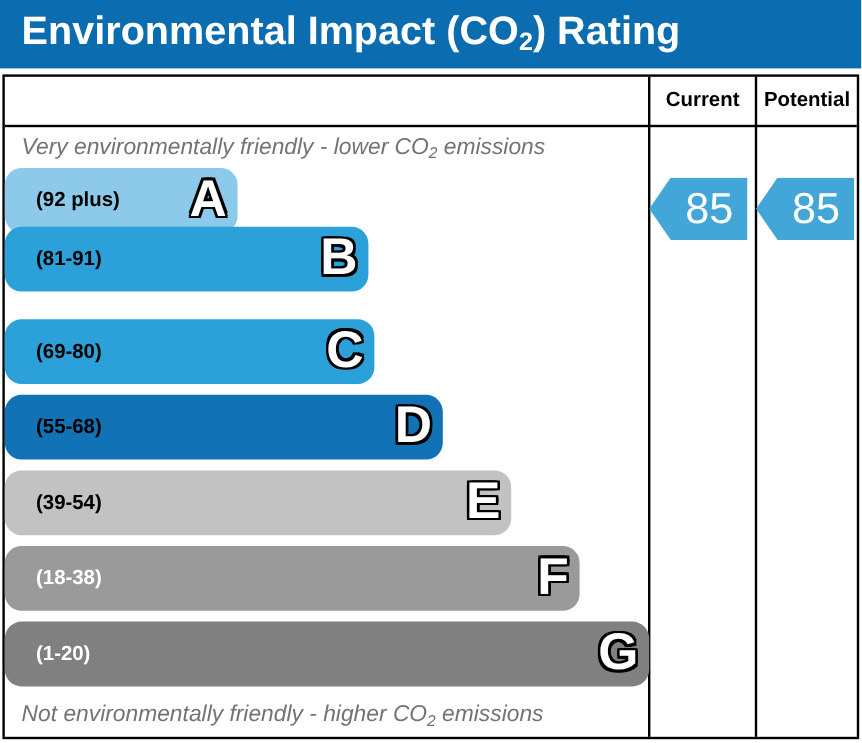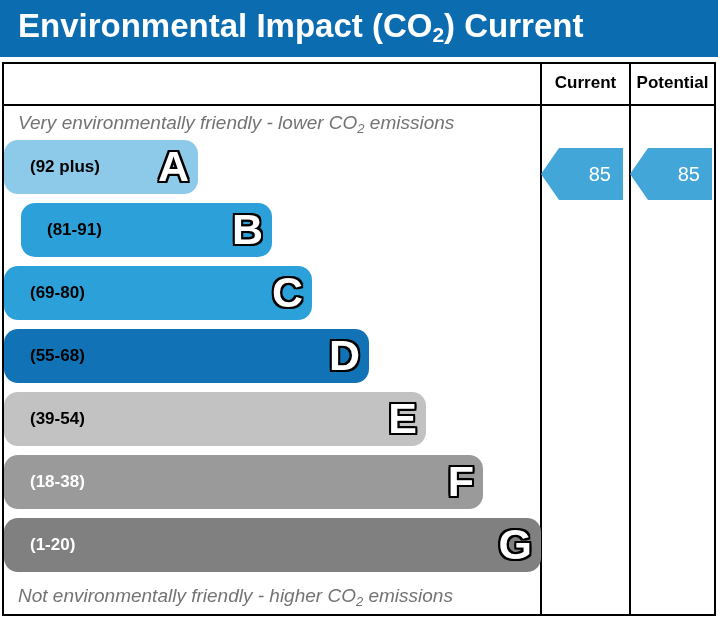--- a/index.html
+++ b/index.html
@@ -147,21 +147,21 @@
     position: absolute;
     height: 52px;
     background: #42a6d8;
     clip-path: polygon(18px 0, 100% 0, 100% 100%, 18px 100%, 0 50%);
   }
   .rating-arrow span {
     position: absolute;
     right: 12px;
     top: 50%;
     transform: translateY(-50%);
-    font-size: 20px;
+    font-size: 36px;
     color: #ffffff;
     font-weight: normal;
     white-space: nowrap;
   }
   .arrow-current {
     left: 541px;
     top: 148px;
     width: 82px;
   }
   .arrow-potential {
@@ -169,39 +169,39 @@
     top: 148px;
     width: 82px;
   }
 </style>
 </head>
 <body>
 
 <div id="epc">
 
   <div class="title-bar" style="background: rgb(11, 108, 176);">
-    <div class="title-text" style="color: rgb(255, 255, 255);"><span>Environmental Impact (CO</span><sub>2</sub><span>) Current</span></div>
+    <div class="title-text" style="color: rgb(255, 255, 255);"><span>Environmental Impact (CO</span><sub>2</sub><span>) Rating</span></div>
   </div>
 
   <div class="frame">
 
     <div class="hdr-sep"></div>
     <div class="vdiv vdiv-current"></div>
     <div class="vdiv vdiv-potential"></div>
 
     <div class="col-head col-head-current">Current</div>
     <div class="col-head col-head-potential">Potential</div>
 
     <div class="caption caption-top"><span>Very environmentally friendly - lower CO</span><sub>2</sub><span> emissions</span></div>
 
     <div class="bar" style="top: 76px; width: 194px; background: rgb(141, 201, 233);">
       <span class="bar-range" style="color: rgb(0, 0, 0);">(92 plus)</span>
       <span class="bar-letter">A</span>
     </div>
-    <div class="bar" style="top: 139px; width: 251px; background: rgb(44, 160, 216); margin-left: 17px;">
+    <div class="bar" style="top: 125px; width: 303px; background: rgb(44, 160, 216);">
       <span class="bar-range" style="color: rgb(0, 0, 0);">(81-91)</span>
       <span class="bar-letter">B</span>
     </div>
     <div class="bar" style="top: 202px; width: 308px; background: rgb(44, 160, 216);">
       <span class="bar-range" style="color: rgb(0, 0, 0);">(69-80)</span>
       <span class="bar-letter">C</span>
     </div>
     <div class="bar" style="top: 265px; width: 365px; background: rgb(18, 114, 182);">
       <span class="bar-range" style="color: rgb(0, 0, 0); text-align: center;">(55-68)</span>
       <span class="bar-letter">D</span>

